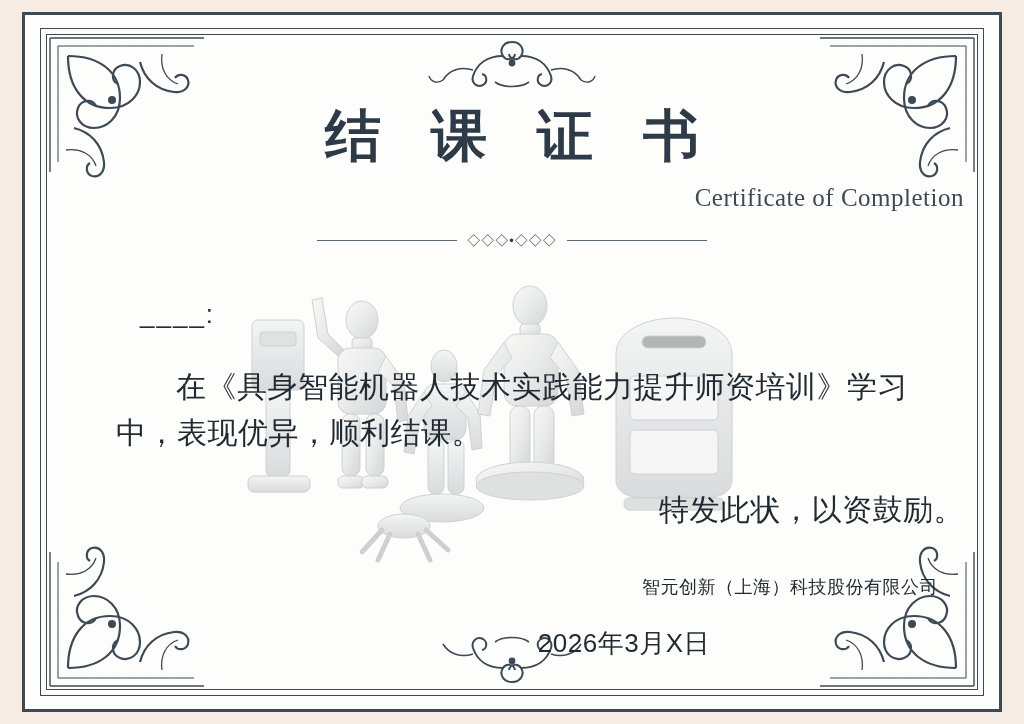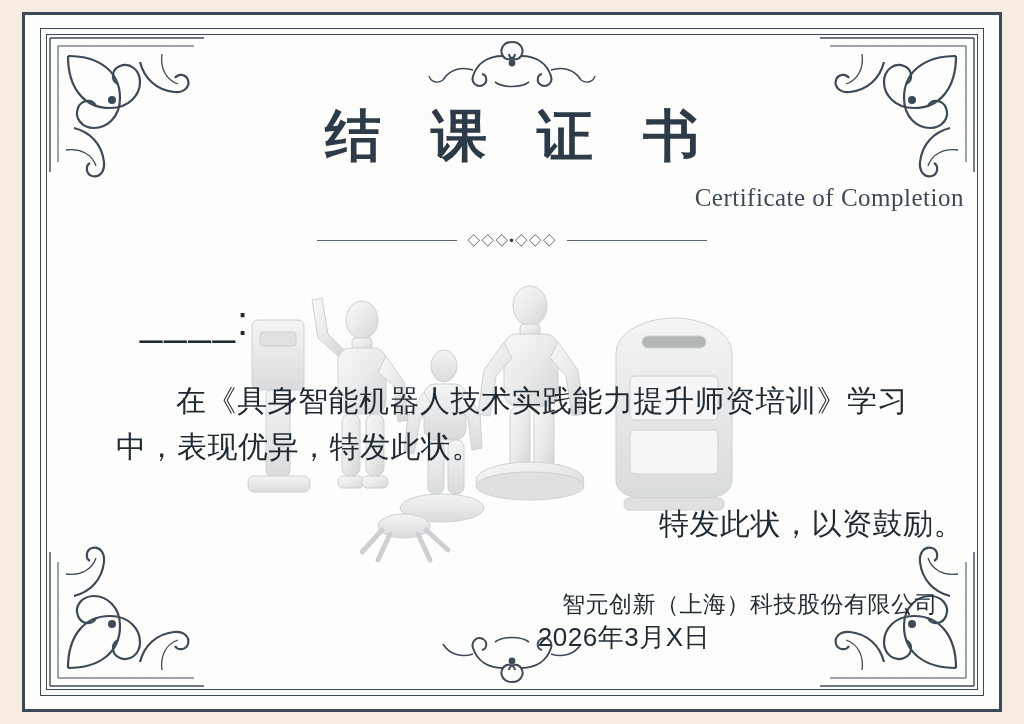--- a/index.html
+++ b/index.html
@@ -119,21 +119,21 @@
     margin: 0 10px;
     color: #2d3b48;
     font-size: 13px;
     letter-spacing: 1px;
     line-height: 1;
   }
 
   .recipient {
     margin-top: 52px;
     margin-left: 80px;
-    font-size: 40px;
+    font-size: 26px;
     color: #1f2a33;
     letter-spacing: 2px;
   }
 
   .body-text {
     margin-top: 34px;
     margin-left: 56px;
     margin-right: 32px;
     font-size: 30px;
     line-height: 1.55;
@@ -153,27 +153,27 @@
     text-align: right;
   }
 
   .signature {
     margin-top: 42px;
     margin-right: 26px;
     text-align: right;
     color: #1f2a33;
   }
   .sign-org {
-    font-size: 23px;
+    font-size: 18px;
     letter-spacing: 0.5px;
     padding-left: 26px;
   }
   .sign-date {
     font-size: 26px;
-    margin-top: 0;
+    margin-top: 27px;
     margin-right: 228px;
     letter-spacing: 0.5px;
   }
 
   
   .watermark {
     position: absolute;
     left: 50%;
     transform: translateX(-50%);
     top: 280px;
@@ -364,21 +364,21 @@
     <div class="divider">
       <span class="rule"></span>
       <span class="diamonds">◇◇◇•◇◇◇</span>
       <span class="rule"></span>
     </div>
 
     <div class="recipient">
       <span>____:</span>
     </div>
 
-    <div class="body-text">在《具身智能机器人技术实践能力提升师资培训》学习中，表现优异，特发此状。</div>
+    <div class="body-text">在《具身智能机器人技术实践能力提升师资培训》学习中，表现优异，顺利结课。</div>
 
     <div class="body-text-2">特发此状，以资鼓励。</div>
 
     <div class="signature">
       <div class="sign-org">智元创新（上海）科技股份有限公司</div>
       <div class="sign-date">2026年3月X日</div>
     </div>
 
   </div>
 </div>

